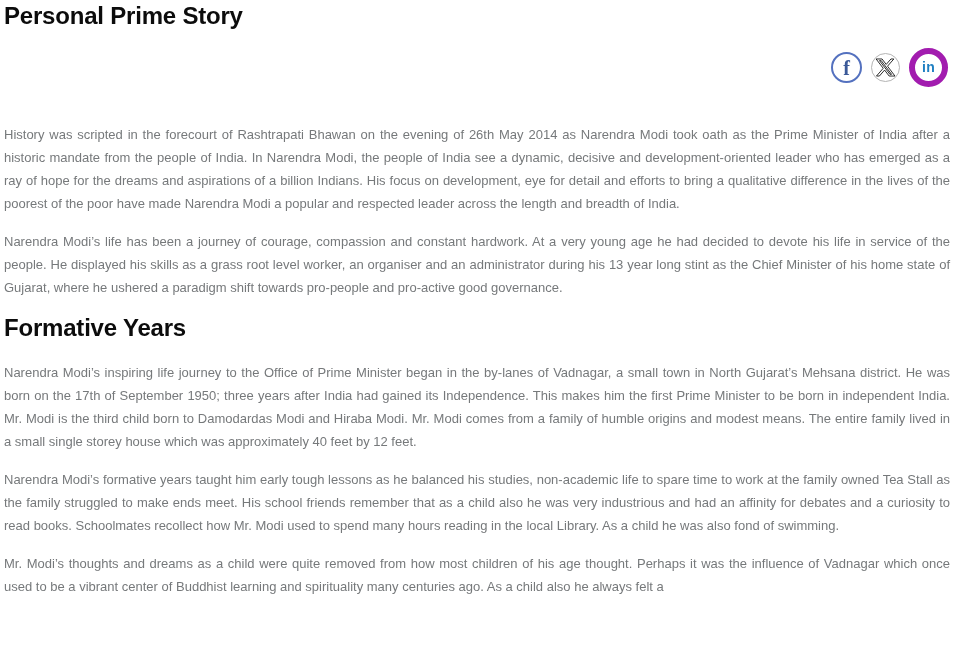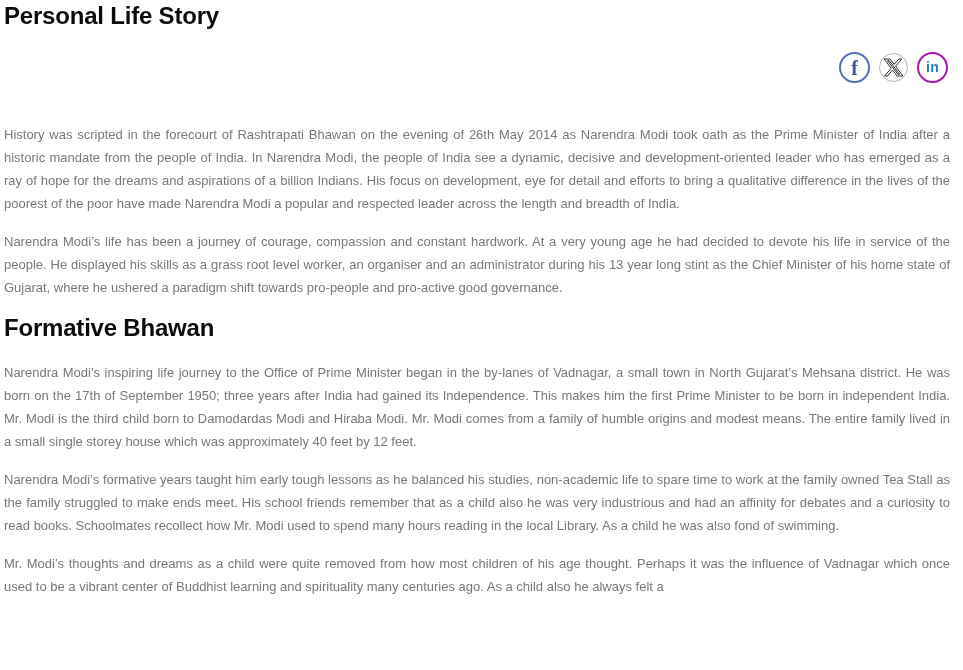--- a/index.html
+++ b/index.html
@@ -23,37 +23,37 @@
   .icon-circle {
     width: 27px; height: 27px; border-radius: 50%;
     display: flex; align-items: center; justify-content: center;
     background: #ffffff; cursor: pointer; box-sizing: content-box;
     user-select: none;
   }
   .fb-circle { border: 2px solid #5471bf; }
   .fb-glyph  { color: #3b5998; font-weight: bold; font-size: 20px; line-height: 1;
                font-family: "Liberation Serif", serif; margin-top: 2px; }
   .x-circle  { border: 1.5px solid #b4b4b4; }
-  .li-circle { border: 2px solid #a21caf; }
+  .li-circle { border: 6px solid #a21caf; }
   .li-glyph  { color: #1e7fc2; font-weight: bold; font-size: 14px; line-height: 1;
                letter-spacing: 0.2px; }
 
   .content { margin-top: 40px; }
   .para {
     font-size: 13px; line-height: 23px; color: #76797b;
     text-align: justify; margin: 0 0 15px 0;
   }
   .section-heading { margin: 14px 0 19px 0; }
 </style>
 </head>
 <body>
 
 <div class="page">
 
-  <h1 class="page-title">Personal Life Story</h1>
+  <h1 class="page-title">Personal Prime Story</h1>
 
   <div class="share-row">
     <div class="icon-circle fb-circle">
       <span class="fb-glyph">f</span>
     </div>
     <div class="icon-circle x-circle">
       <svg width="21" height="21" viewBox="0 0 24 24" aria-hidden="true">
         <path d="M18.244 2.25h3.308l-7.227 8.26 8.502 11.24H16.17l-5.214-6.817L4.99 21.75H1.68l7.73-8.835L1.254 2.25H8.08l4.713 6.231zm-1.161 17.52h1.833L7.084 4.126H5.117z" fill="#ffffff" stroke="#111111" stroke-width="1"></path>
       </svg>
     </div>
@@ -61,21 +61,21 @@
       <span class="li-glyph">in</span>
     </div>
   </div>
 
   <div class="content">
 
     <p class="para">History was scripted in the forecourt of Rashtrapati Bhawan on the evening of 26th May 2014 as Narendra Modi took oath as the Prime Minister of India after a historic mandate from the people of India. In Narendra Modi, the people of India see a dynamic, decisive and development-oriented leader who has emerged as a ray of hope for the dreams and aspirations of a billion Indians. His focus on development, eye for detail and efforts to bring a qualitative difference in the lives of the poorest of the poor have made Narendra Modi a popular and respected leader across the length and breadth of India.</p>
 
     <p class="para">Narendra Modi’s life has been a journey of courage, compassion and constant hardwork. At a very young age he had decided to devote his life in service of the people. He displayed his skills as a grass root level worker, an organiser and an administrator during his 13 year long stint as the Chief Minister of his home state of Gujarat, where he ushered a paradigm shift towards pro-people and pro-active good governance.</p>
 
-    <h2 class="section-heading">Formative Bhawan</h2>
+    <h2 class="section-heading">Formative Years</h2>
 
     <p class="para">Narendra Modi’s inspiring life journey to the Office of Prime Minister began in the by-lanes of Vadnagar, a small town in North Gujarat’s Mehsana district. He was born on the 17th of September 1950; three years after India had gained its Independence. This makes him the first Prime Minister to be born in independent India. Mr. Modi is the third child born to Damodardas Modi and Hiraba Modi. Mr. Modi comes from a family of humble origins and modest means. The entire family lived in a small single storey house which was approximately 40 feet by 12 feet.</p>
 
     <p class="para">Narendra Modi’s formative years taught him early tough lessons as he balanced his studies, non-academic life to spare time to work at the family owned Tea Stall as the family struggled to make ends meet. His school friends remember that as a child also he was very industrious and had an affinity for debates and a curiosity to read books. Schoolmates recollect how Mr. Modi used to spend many hours reading in the local Library. As a child he was also fond of swimming.</p>
 
     <p class="para">Mr. Modi’s thoughts and dreams as a child were quite removed from how most children of his age thought. Perhaps it was the influence of Vadnagar which once used to be a vibrant center of Buddhist learning and spirituality many centuries ago. As a child also he always felt a</p>
 
   </div>
 </div>
 

